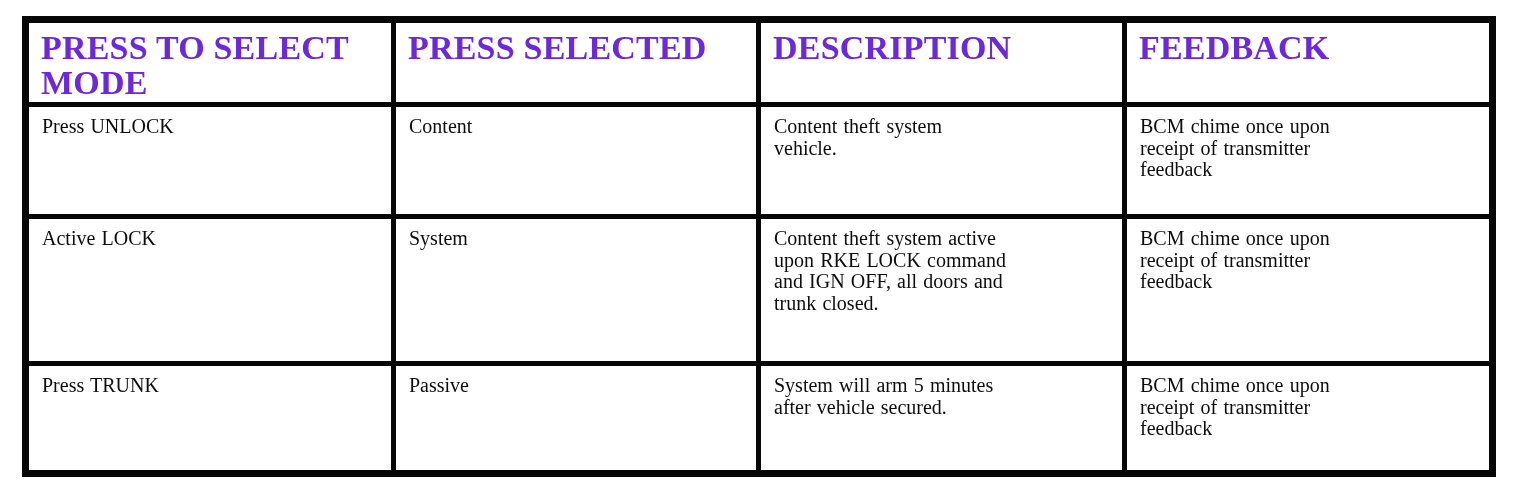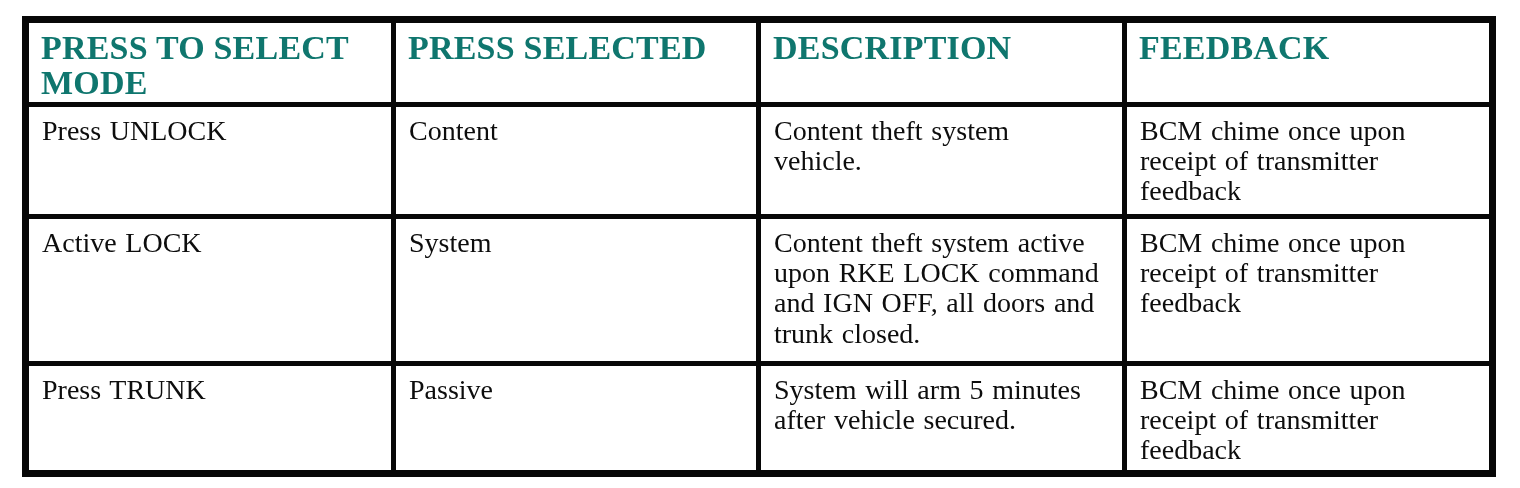--- a/index.html
+++ b/index.html
@@ -40,26 +40,26 @@
     border: 5px solid #070707;
     vertical-align: top;
     text-align: left;
     white-space: pre-line;
     overflow: hidden;
   }
   .scan-table th {
     font-size: 34px;
     font-weight: bold;
     line-height: 1.03;
-    color: #0f766e;
+    color: #6d28d9;
     padding: 7px 6px 0 12px;
     letter-spacing: 0.2px;
   }
   .scan-table td {
-    font-size: 28px;
+    font-size: 20px;
     line-height: 1.08;
     color: #0d0d0d;
     padding: 9px 4px 0 13px;
     word-spacing: 0.06em;
   }
 </style>
 </head>
 <body>
 
 <div class="page">

